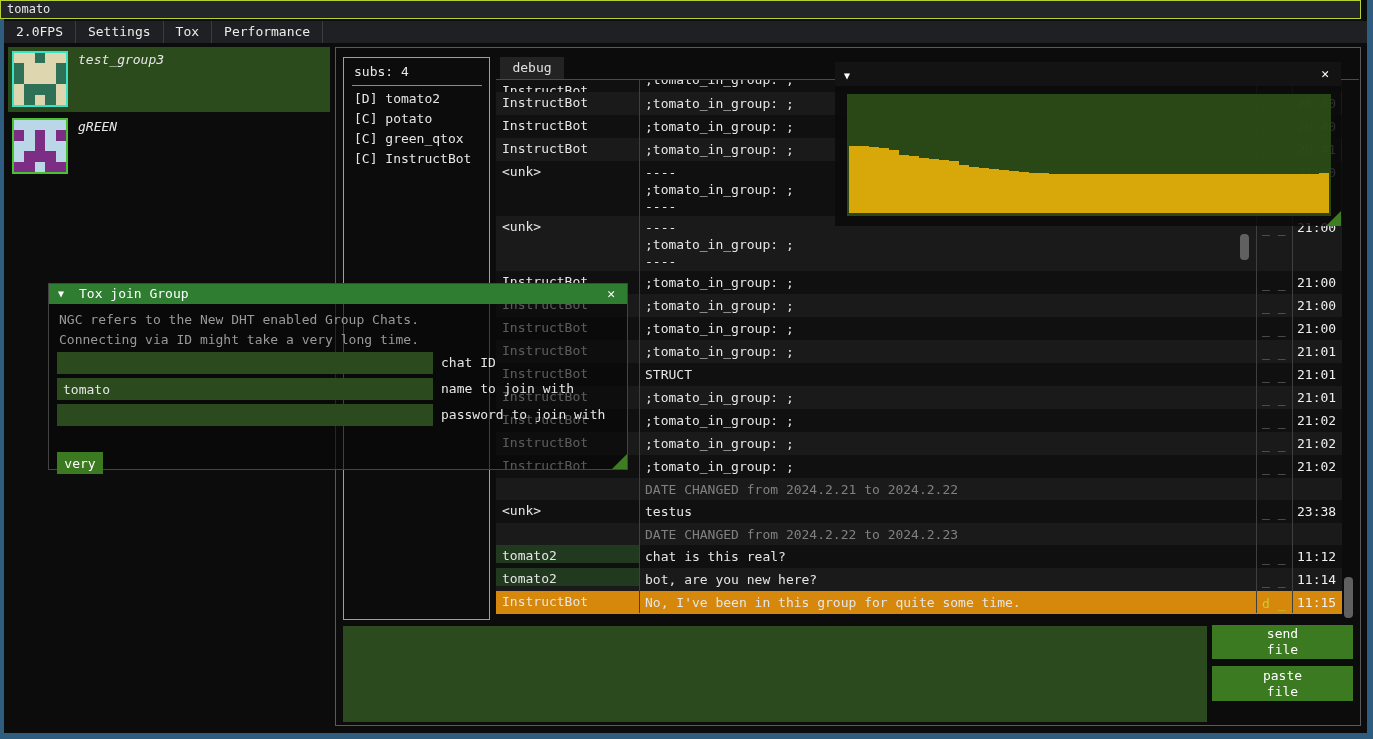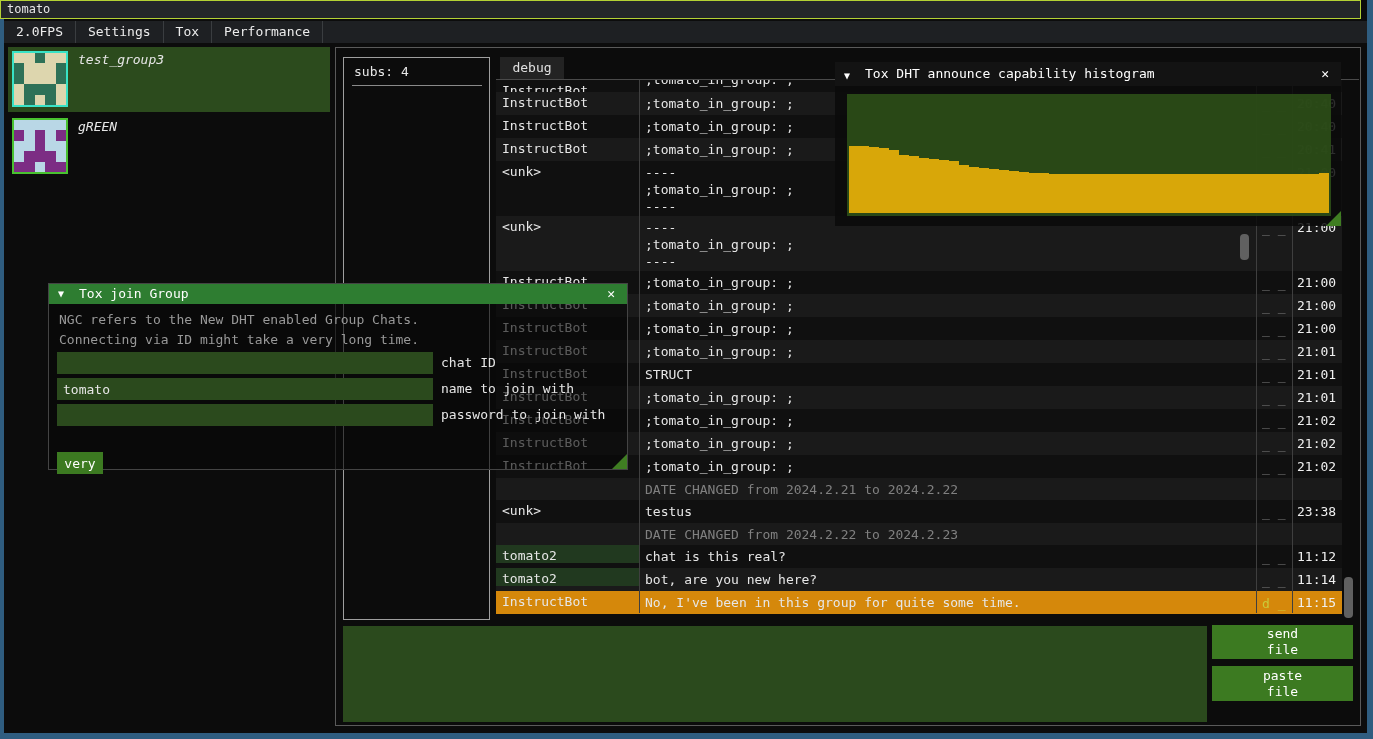--- a/index.html
+++ b/index.html
@@ -154,20 +154,26 @@
         </div>
         <div class="abs group-label">gREEN</div>
       </div>
     </div>
 
   <div class="abs" id="outer-panel"></div>
 
   <div class="abs" id="subs-panel">
     <div class="abs" id="subs-head">subs: 4</div>
     <div class="abs" id="subs-sep"></div>
+    <div id="members">
+        <div class="member">[D] tomato2</div>
+        <div class="member">[C] potato</div>
+        <div class="member">[C] green_qtox</div>
+        <div class="member">[C] InstructBot</div>
+      </div>
   </div>
 
   <div class="abs" id="tab-debug">debug</div>
   <div class="abs" id="tabline"></div>
 
   <div class="abs" id="rows">
       <div class="chat-row clipped" style="height: 12px;">
         <div class="c-name">InstructBot</div>
         <div class="cell c-msg">;tomato_in_group: ;</div>
       </div>
@@ -320,21 +326,20 @@
       <input class="jfield" style="top: 100px;" value="">
       <div class="jlabel" style="top:103px;">password to join with</div>
       <button id="join-btn">very</button>
       <div class="grip"></div>
     </div>
   </div>
 
   <div class="abs fwin" id="hist-win">
     <div class="wtitle" id="hist-title">
       <span class="warrow" style="top:2px;">▼</span>
-      <span>Tox DHT announce capability histogram</span>
       <span class="wclose">✕</span>
     </div>
     <div id="hist-body">
       <div id="hist-plot">
         <div id="hist-bars">
             <div class="bar" style="height: 56%;"></div>
             <div class="bar" style="height: 56%;"></div>
             <div class="bar" style="height: 55.5%;"></div>
             <div class="bar" style="height: 55%;"></div>
             <div class="bar" style="height: 53%;"></div>

